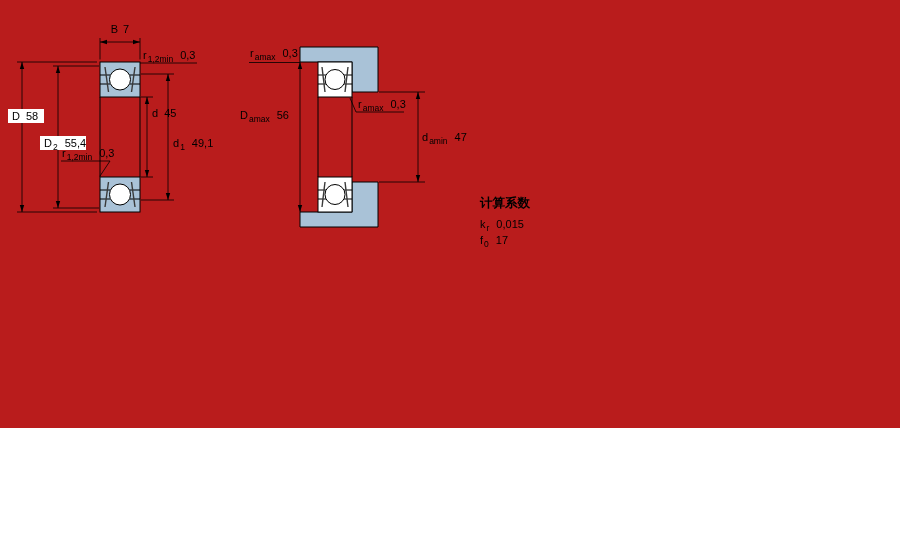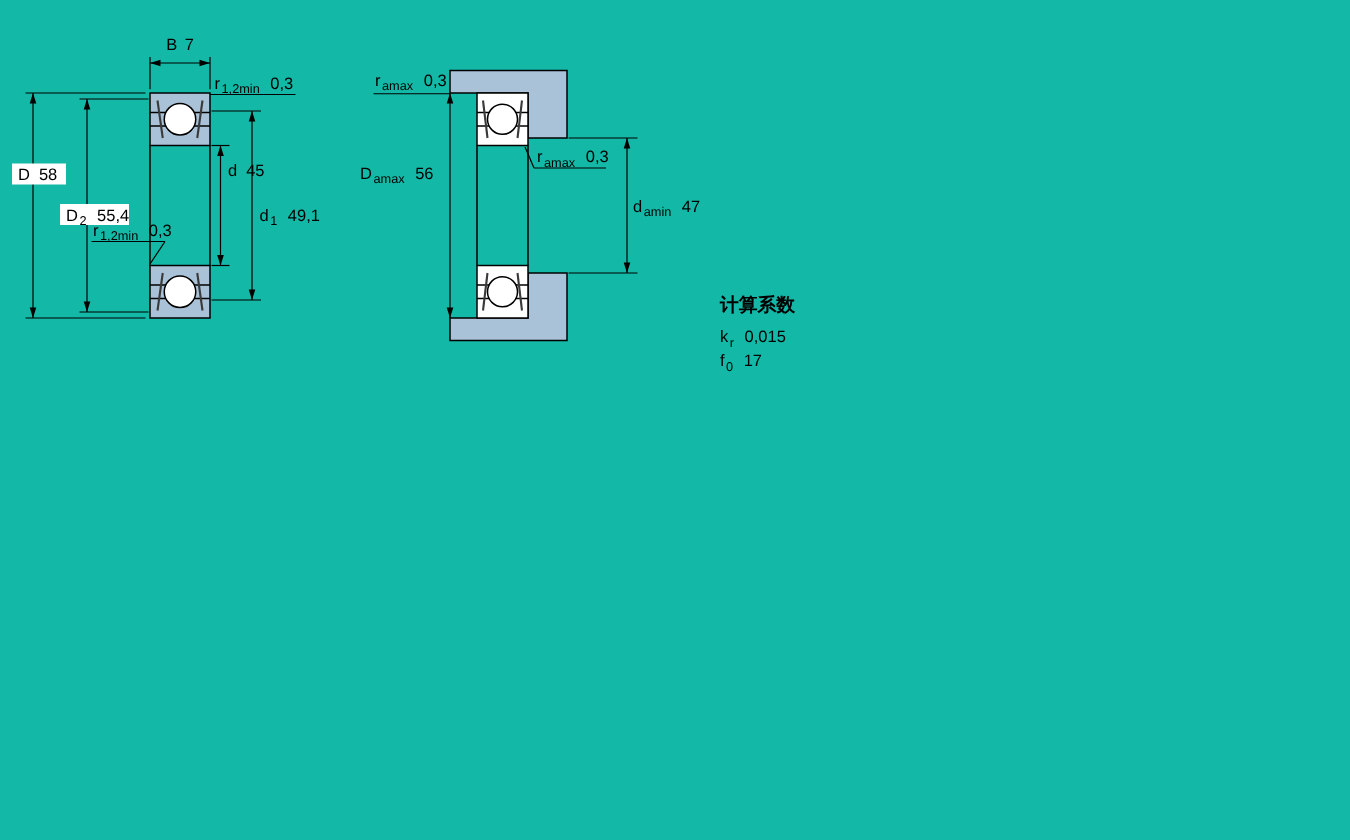--- a/index.html
+++ b/index.html
@@ -1,16 +1,16 @@
 <!DOCTYPE html>
 <html><head>
 <meta charset="utf-8">
 <style>
   html,body{margin:0;padding:0;background:#ffffff;}
-  .canvas{width:900px;height:560px;position:relative;background:#14b8a6;overflow:hidden;}
+  .canvas{width:900px;height:428px;position:relative;background:#b91c1c;overflow:hidden;}
   svg text{font-family:"Liberation Sans","DejaVu Sans",sans-serif;font-size:11px;fill:#000;}
   svg .sub{font-size:8.5px;}
   svg .cjk{font-size:12.5px;font-weight:bold;}
   .fig{stroke:#000;stroke-width:1;fill:none;}
   .dim{stroke:#000;stroke-width:0.8;fill:none;}
   .seal{stroke:#3a3a3a;stroke-width:1.4;fill:none;}
   .arrow{fill:#000;stroke:none;}
   .mask{fill:#ffffff;stroke:none;}
   .ball{fill:#ffffff;stroke:#000;stroke-width:1;}
   .steel{stroke:#000;stroke-width:1;}

